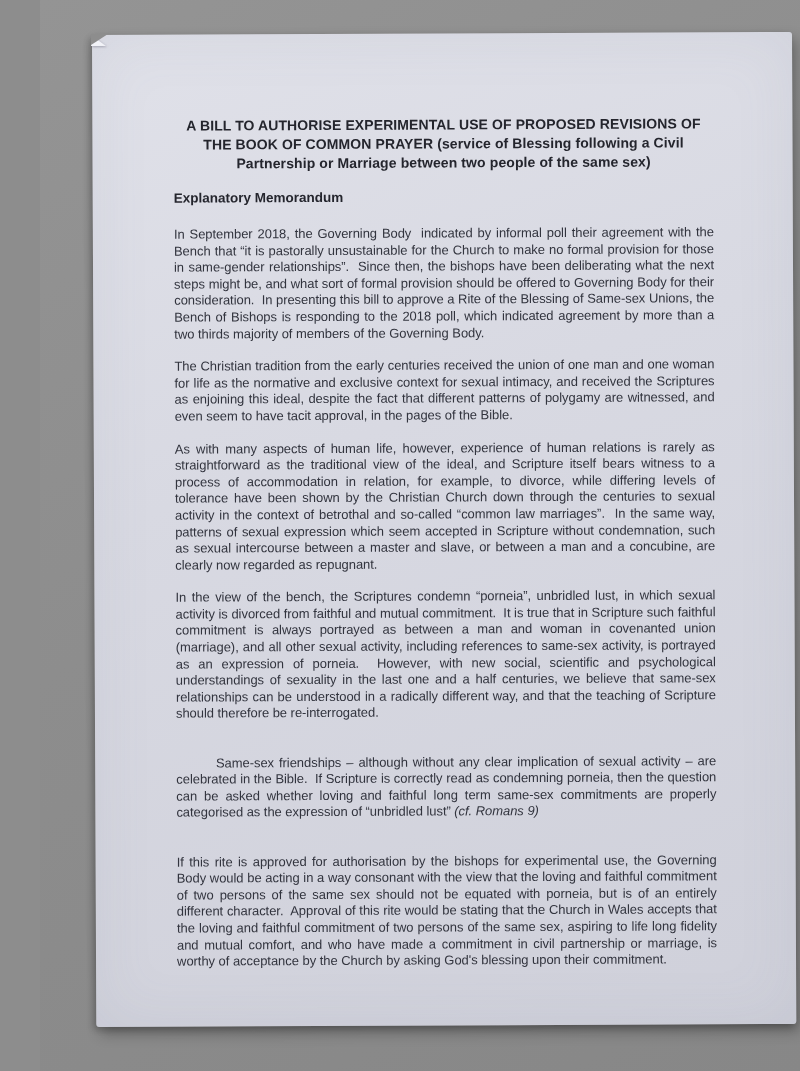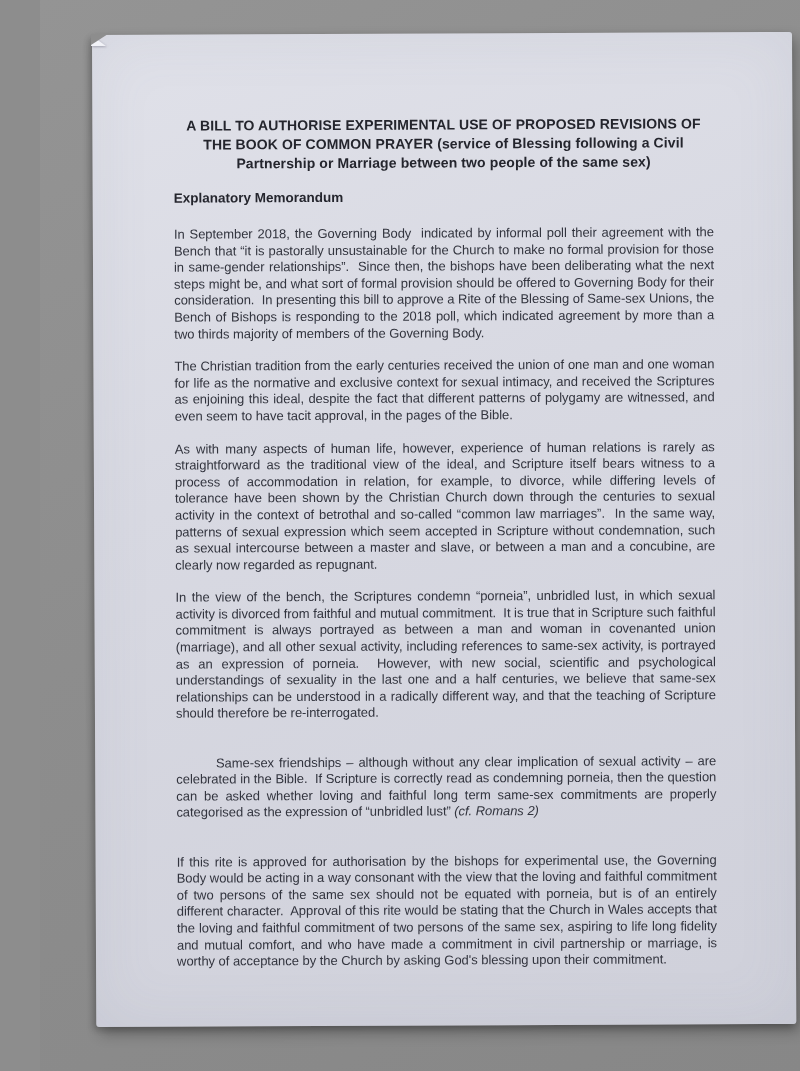--- a/index.html
+++ b/index.html
@@ -92,18 +92,18 @@
     <div class="dogear-fold"></div>
     <div class="dogear-notch"></div>
     <div class="content">
       <div class="doc-title">A BILL TO AUTHORISE EXPERIMENTAL USE OF PROPOSED REVISIONS OF THE BOOK OF COMMON PRAYER (service of Blessing following a Civil Partnership or Marriage between two people of the same sex)</div>
       <div class="doc-heading">Explanatory Memorandum</div>
       <p class="para first">In September 2018, the Governing Body  indicated by informal poll their agreement with the Bench that “it is pastorally unsustainable for the Church to make no formal provision for those in same-gender relationships”.  Since then, the bishops have been deliberating what the next steps might be, and what sort of formal provision should be offered to Governing Body for their consideration.  In presenting this bill to approve a Rite of the Blessing of Same-sex Unions, the Bench of Bishops is responding to the 2018 poll, which indicated agreement by more than a two thirds majority of members of the Governing Body.</p>
       <p class="para">The Christian tradition from the early centuries received the union of one man and one woman for life as the normative and exclusive context for sexual intimacy, and received the Scriptures as enjoining this ideal, despite the fact that different patterns of polygamy are witnessed, and even seem to have tacit approval, in the pages of the Bible.</p>
       <p class="para">As with many aspects of human life, however, experience of human relations is rarely as straightforward as the traditional view of the ideal, and Scripture itself bears witness to a process of accommodation in relation, for example, to divorce, while differing levels of tolerance have been shown by the Christian Church down through the centuries to sexual activity in the context of betrothal and so-called “common law marriages”.  In the same way, patterns of sexual expression which seem accepted in Scripture without condemnation, such as sexual intercourse between a master and slave, or between a man and a concubine, are clearly now regarded as repugnant.</p>
       <p class="para">In the view of the bench, the Scriptures condemn “porneia”, unbridled lust, in which sexual activity is divorced from faithful and mutual commitment.  It is true that in Scripture such faithful commitment is always portrayed as between a man and woman in covenanted union (marriage), and all other sexual activity, including references to same-sex activity, is portrayed as an expression of porneia.  However, with new social, scientific and psychological understandings of sexuality in the last one and a half centuries, we believe that same-sex relationships can be understood in a radically different way, and that the teaching of Scripture should therefore be re-interrogated.</p>
       <p class="para">
-        <span>Same-sex friendships – although without any clear implication of sexual activity – are celebrated in the Bible.  If Scripture is correctly read as condemning porneia, then the question can be asked whether loving and faithful long term same-sex commitments are properly categorised as the expression of “unbridled lust” </span><span class="cite">(cf. Romans 2)</span>
+        <span>Same-sex friendships – although without any clear implication of sexual activity – are celebrated in the Bible.  If Scripture is correctly read as condemning porneia, then the question can be asked whether loving and faithful long term same-sex commitments are properly categorised as the expression of “unbridled lust” </span><span class="cite">(cf. Romans 9)</span>
       </p>
       <p class="para">If this rite is approved for authorisation by the bishops for experimental use, the Governing Body would be acting in a way consonant with the view that the loving and faithful commitment of two persons of the same sex should not be equated with porneia, but is of an entirely different character.  Approval of this rite would be stating that the Church in Wales accepts that the loving and faithful commitment of two persons of the same sex, aspiring to life long fidelity and mutual comfort, and who have made a commitment in civil partnership or marriage, is worthy of acceptance by the Church by asking God's blessing upon their commitment.</p>
     </div>
   </div>
 </div>
 
 </body></html>

